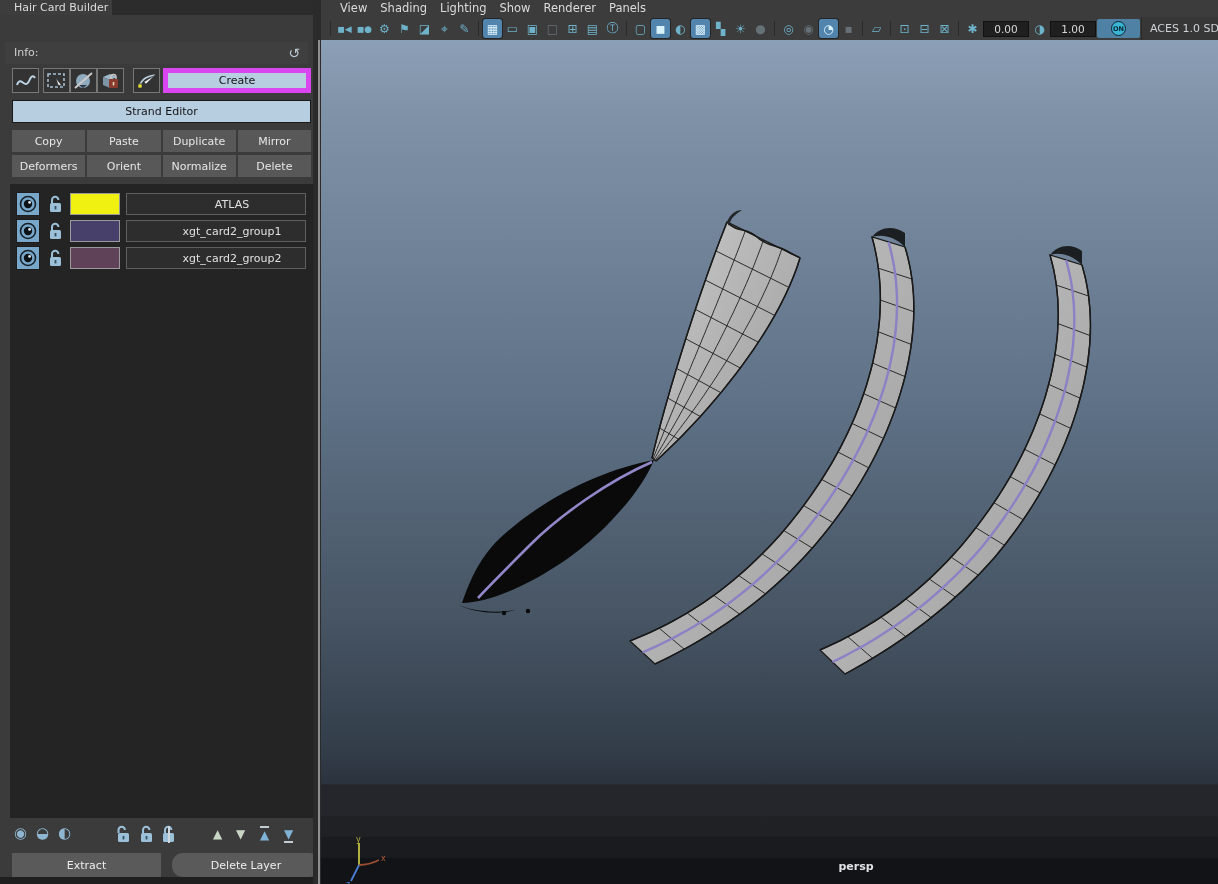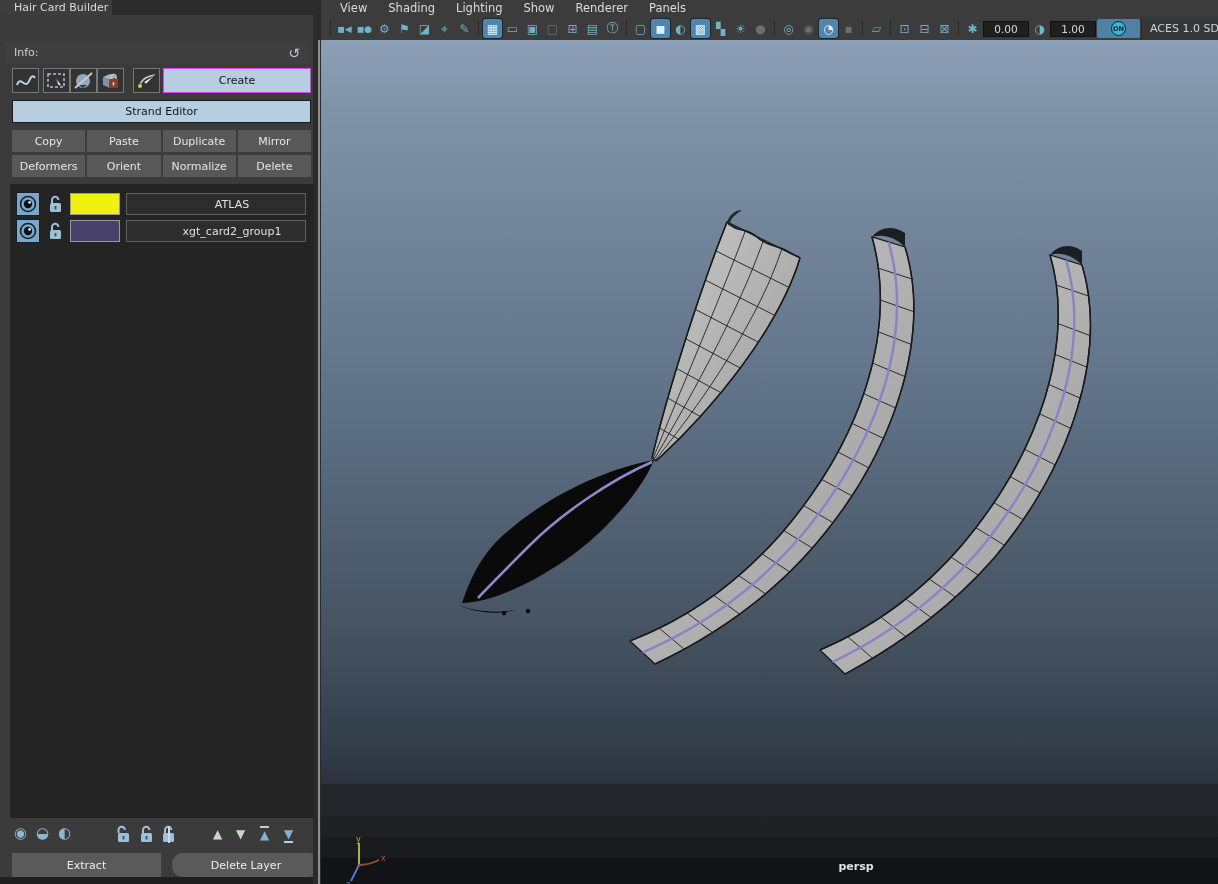--- a/index.html
+++ b/index.html
@@ -12,21 +12,21 @@
   #tab{position:absolute;left:0;top:0;width:112px;height:15px;background:#3d3d3d;color:#dcdcdc;
        font-size:11px;line-height:15px;padding-left:14px;}
   #menubar-row{position:absolute;left:0;top:15px;width:313px;height:19px;background:#3d3d3d;
        color:#c9c9c9;font-size:11px;line-height:19px;padding-left:14px;border-bottom:4px solid #333;}
   #info-row{position:absolute;left:5px;top:42px;width:303px;height:22px;background:#3f3f3f;
        color:#cfcfcf;font-size:11px;line-height:22px;padding-left:9px;}
   #refresh{position:absolute;right:8px;top:0px;color:#b9c7d2;font-size:14px;cursor:default;}
   .toolbtn{position:absolute;top:68px;width:27px;height:25px;background:#333;border:1px solid #777;
        display:flex;align-items:center;justify-content:center;}
   #create-btn{position:absolute;left:163px;top:68px;width:148px;height:25px;background:#b7cde0;
-       border:1px solid #d946ef;color:#141414;font-size:11px;display:flex;align-items:center;justify-content:center;}
+       border:5px solid #d946ef;color:#141414;font-size:11px;display:flex;align-items:center;justify-content:center;}
   #strand-btn{position:absolute;left:12px;top:100px;width:299px;height:23px;background:#b7cde0;
        border:1px solid #1a1a1a;color:#141414;font-size:11px;display:flex;align-items:center;justify-content:center;}
   .act-row{position:absolute;left:12px;width:299px;height:22px;display:flex;gap:2px;}
   .act-btn{flex:1;background:#585858;color:#e6e6e6;font-size:11px;display:flex;align-items:center;justify-content:center;}
   #layers{position:absolute;left:10px;top:184px;width:303px;height:634px;background:#242424;}
   .layer-row{position:absolute;left:4px;width:295px;height:25px;}
   .eye-btn{position:absolute;left:2px;top:0;width:24px;height:24px;background:#78a7c9;border:1px solid #1d1d1d;
        display:flex;align-items:center;justify-content:center;}
   .lock-btn{position:absolute;left:30px;top:0;width:22px;height:24px;display:flex;align-items:center;justify-content:center;}
   .swatch{position:absolute;left:56px;top:1px;width:50px;height:22px;border:1px solid #9a9a9a;}
@@ -41,21 +41,21 @@
        font-size:11px;display:flex;align-items:center;justify-content:center;}
   #extract-btn{left:12px;width:149px;}
   #dellayer-btn{left:172px;width:148px;border-radius:11px;}
   #panel-bottom-strip{position:absolute;left:0;top:877px;width:313px;height:7px;background:#1f1f1f;}
   #splitter{position:absolute;left:313px;top:0;width:8px;height:884px;background:#2b2b2b;}
   #splitter .line{position:absolute;left:5px;top:40px;width:2px;height:844px;background:#8e8e8e;}
 
   
   #viewport{position:absolute;left:321px;top:0;width:897px;height:884px;background:#3c3c3c;}
   #vp-menus{position:absolute;left:0;top:0;width:897px;height:17px;background:#3c3c3c;display:flex;
-       padding-left:19px;gap:21px;color:#dcdcdc;font-size:11.5px;line-height:17px;}
+       padding-left:19px;gap:13px;color:#dcdcdc;font-size:11.5px;line-height:17px;}
   #vp-toolbar{position:absolute;left:0;top:17px;width:897px;height:23px;background:#3c3c3c;display:flex;
        align-items:center;padding-left:6px;gap:1px;}
   .tbi{width:19px;height:19px;display:flex;align-items:center;justify-content:center;color:#6fb3cb;
        font-size:12px;border-radius:2px;flex:0 0 auto;}
   .tbi.active{background:#5285ad;color:#d9f1fb;outline:1px solid #252525;}
   .tbi.dim{color:#667077;}
   .tsep{width:1px;height:15px;background:#2a2a2a;margin:0 3px;flex:0 0 auto;}
   .tfield{width:46px;height:16px;background:#1f1f1f;border:1px solid #111;color:#d8d8d8;font-size:10.5px;
        display:flex;align-items:center;justify-content:center;flex:0 0 auto;}
   #on-badge{width:43px;height:19px;background:#4f81a5;border-radius:2px;display:flex;align-items:center;
@@ -169,20 +169,38 @@
         <div class="lock-btn">
           <svg width="16" height="18">
             <rect x="3" y="8" width="11" height="9" rx="1.5" fill="#9cc0d8"></rect>
             <path d="M5 8 v-3 a3.2 3.2 0 0 1 6.4 0" fill="none" stroke="#9cc0d8" stroke-width="2"></path>
             <rect x="7.6" y="11" width="1.8" height="3.4" fill="#33505f"></rect>
           </svg>
         </div>
         <div class="swatch" style="background: rgb(70, 64, 107);"></div>
         <div class="layer-name">xgt_card2_group1</div>
       </div>
+      <div class="layer-row" style="top:62px">
+        <div class="eye-btn">
+          <svg width="18" height="18">
+            <circle cx="9" cy="9" r="7.5" fill="none" stroke="#15202a" stroke-width="1.6"></circle>
+            <circle cx="9" cy="9" r="4.2" fill="#0c1218"></circle>
+              <circle cx="10.6" cy="7.4" r="1.4" fill="#dfe9f0"></circle>
+          </svg>
+        </div>
+        <div class="lock-btn">
+          <svg width="16" height="18">
+            <rect x="3" y="8" width="11" height="9" rx="1.5" fill="#9cc0d8"></rect>
+            <path d="M5 8 v-3 a3.2 3.2 0 0 1 6.4 0" fill="none" stroke="#9cc0d8" stroke-width="2"></path>
+            <rect x="7.6" y="11" width="1.8" height="3.4" fill="#33505f"></rect>
+          </svg>
+        </div>
+        <div class="swatch" style="background: rgb(95, 66, 88);"></div>
+        <div class="layer-name">xgt_card2_group2</div>
+      </div>
     </div>
 
     <div id="footer-icons">
       <span class="fic" style="left:14px">◉</span>
       <span class="fic" style="left:36px">◒</span>
       <span class="fic" style="left:58px">◐</span>
       <span class="fic" style="left:115px;top:3px">
         <svg width="16" height="18">
             <rect x="3" y="8" width="11" height="9" rx="1.5" fill="#9cc0d8"></rect>
         <path d="M3.5 8 v-3 a3.2 3.2 0 0 1 6.4 0" fill="none" stroke="#9cc0d8" stroke-width="2"></path>

